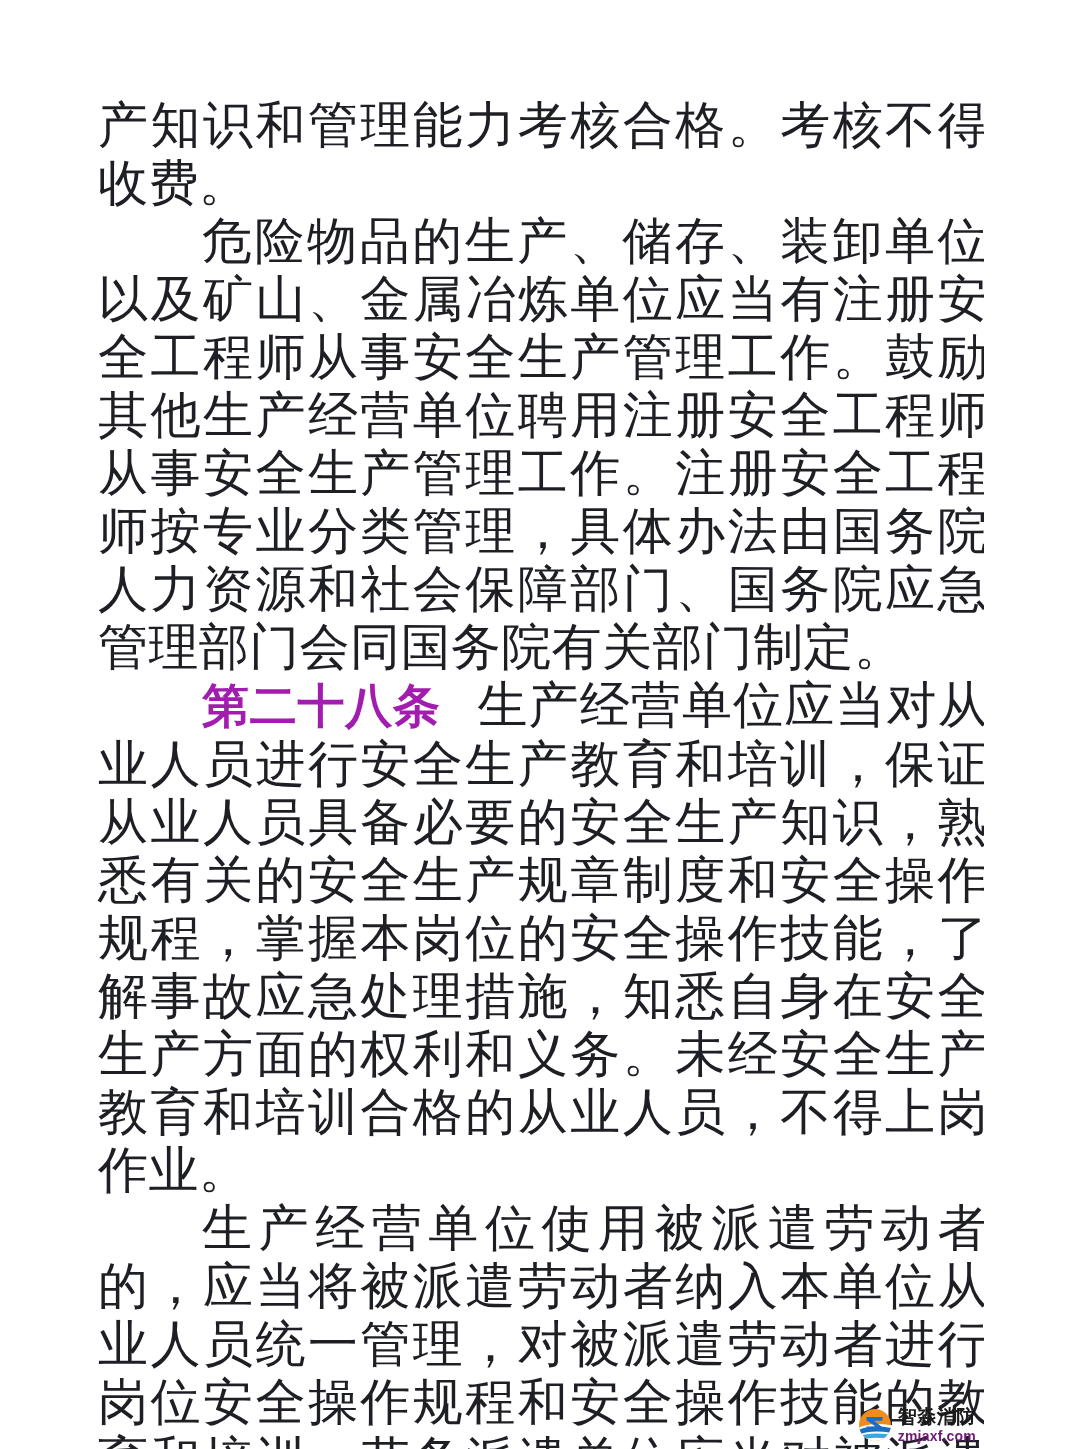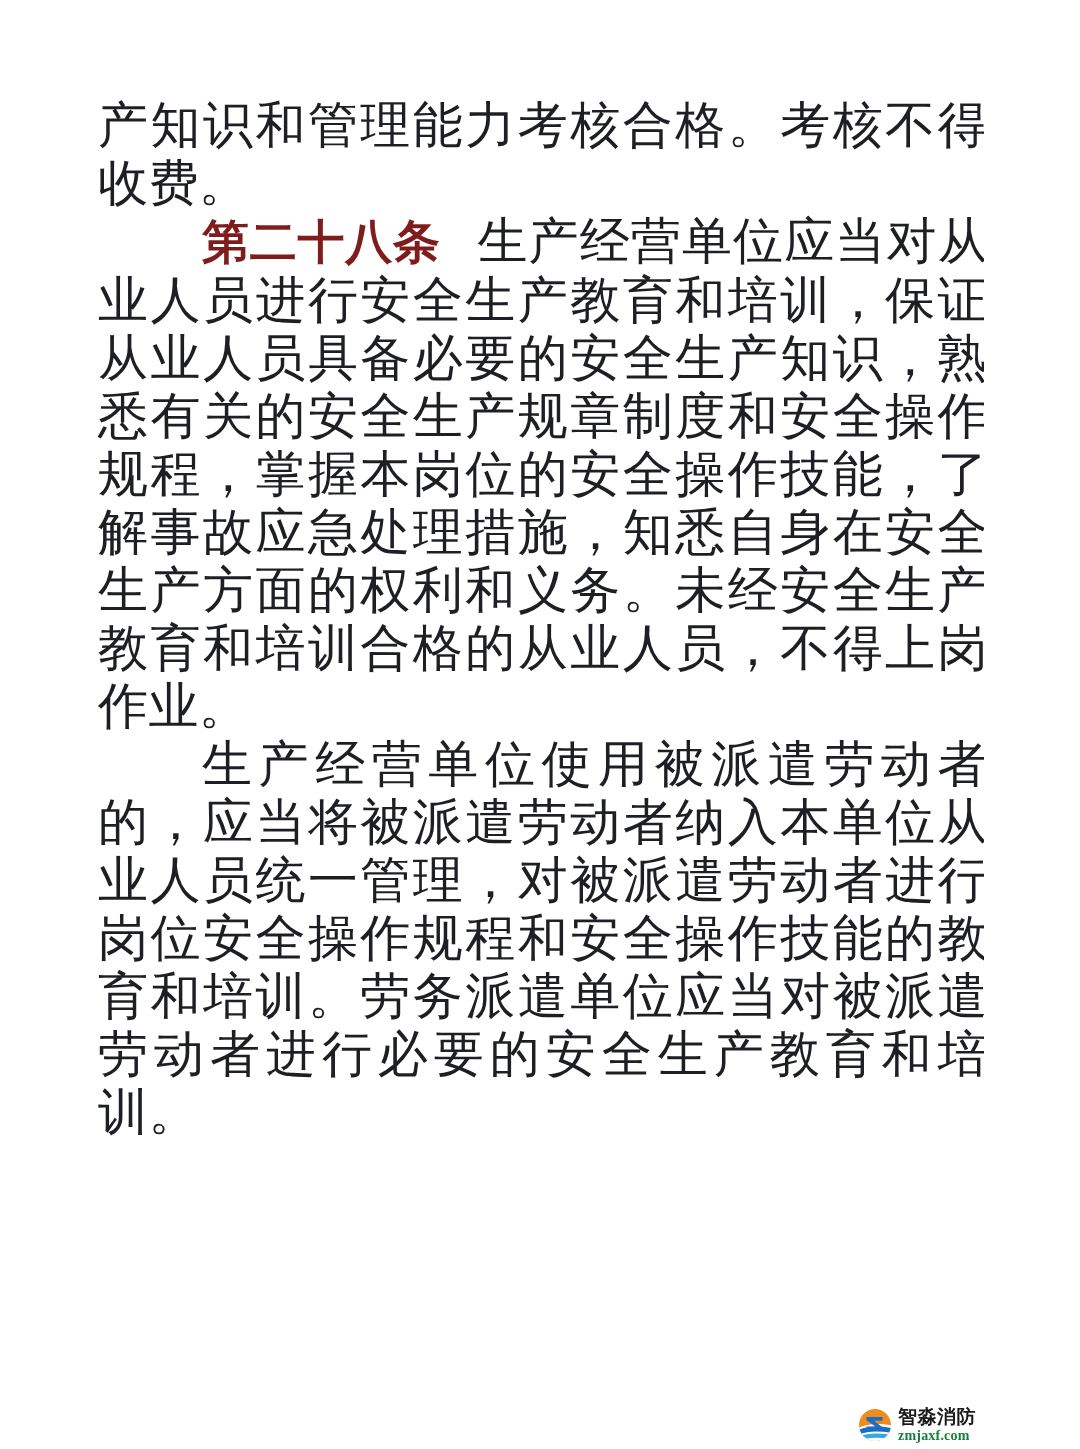--- a/index.html
+++ b/index.html
@@ -41,21 +41,21 @@
     text-indent: 0;
   }
   .para + .para {
     margin-top: 0px;
   }
   .article-label {
     font-family: "DejaVu Sans", "Liberation Sans", sans-serif;
     font-weight: 700;
     font-size: 47px;
     letter-spacing: 0px;
-    color: #7f1d1d;
+    color: #a21caf;
   }
   .label-gap {
     display: inline-block;
     width: 36px;
   }
   
   #watermark {
     position: absolute;
     right: 8px;
     bottom: 6px;
@@ -75,37 +75,38 @@
     line-height: 1;
   }
   #wm-name {
     font-family: "DejaVu Sans", "Liberation Sans", sans-serif;
     font-size: 19px;
     font-weight: 700;
     color: #1a1a1a;
     letter-spacing: 0.5px;
   }
   #wm-url {
-    font-family: Liberation Serif, serif;
+    font-family: Liberation Sans, sans-serif;
     font-size: 14px;
     font-weight: 700;
-    color: #15803d;
+    color: #701a75;
     letter-spacing: 0.2px;
     margin-top: 3px;
   }
 </style>
 </head>
 <body>
 
 <div id="page">
 
   <div id="text-column">
 
     <p class="para cont">产知识和管理能力考核合格。考核不得收费。</p>
 
+    <p class="para indent">危险物品的生产、储存、装卸单位以及矿山、金属冶炼单位应当有注册安全工程师从事安全生产管理工作。鼓励其他生产经营单位聘用注册安全工程师从事安全生产管理工作。注册安全工程师按专业分类管理，具体办法由国务院人力资源和社会保障部门、国务院应急管理部门会同国务院有关部门制定。</p>
 
     <p class="para indent"><span class="article-label">第二十八条</span><span class="label-gap"></span><span>生产经营单位应当对从业人员进行安全生产教育和培训，保证从业人员具备必要的安全生产知识，熟悉有关的安全生产规章制度和安全操作规程，掌握本岗位的安全操作技能，了解事故应急处理措施，知悉自身在安全生产方面的权利和义务。未经安全生产教育和培训合格的从业人员，不得上岗作业。</span></p>
 
     <p class="para indent">生产经营单位使用被派遣劳动者的，应当将被派遣劳动者纳入本单位从业人员统一管理，对被派遣劳动者进行岗位安全操作规程和安全操作技能的教育和培训。劳务派遣单位应当对被派遣劳动者进行必要的安全生产教育和培训。</p>
 
   </div>
 
   <div id="watermark">
     <svg id="wm-mark" viewBox="0 0 64 64">
       <defs>

